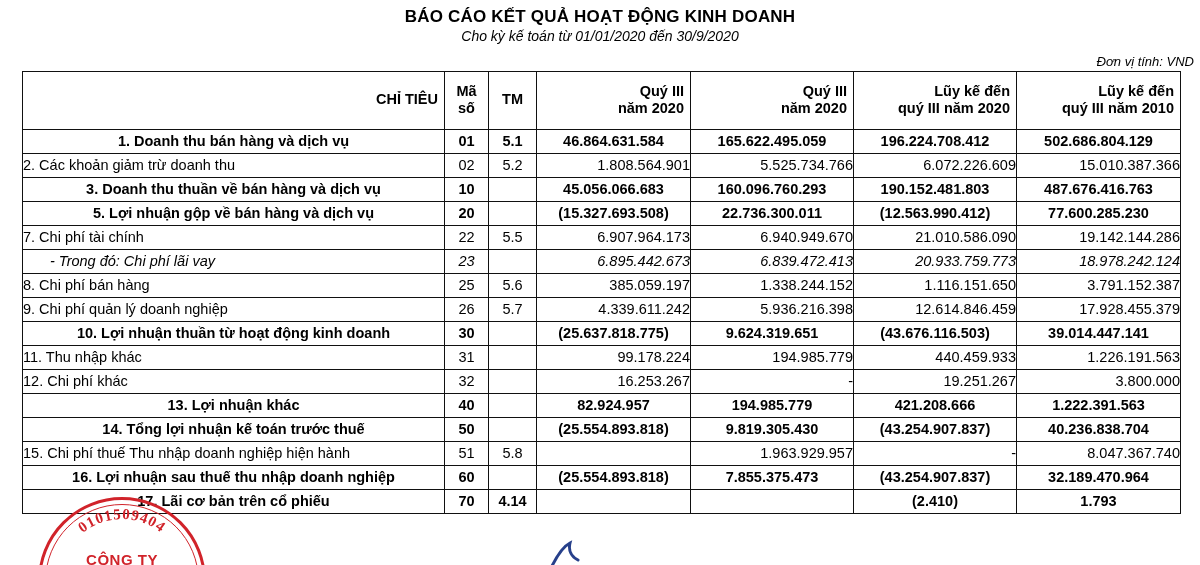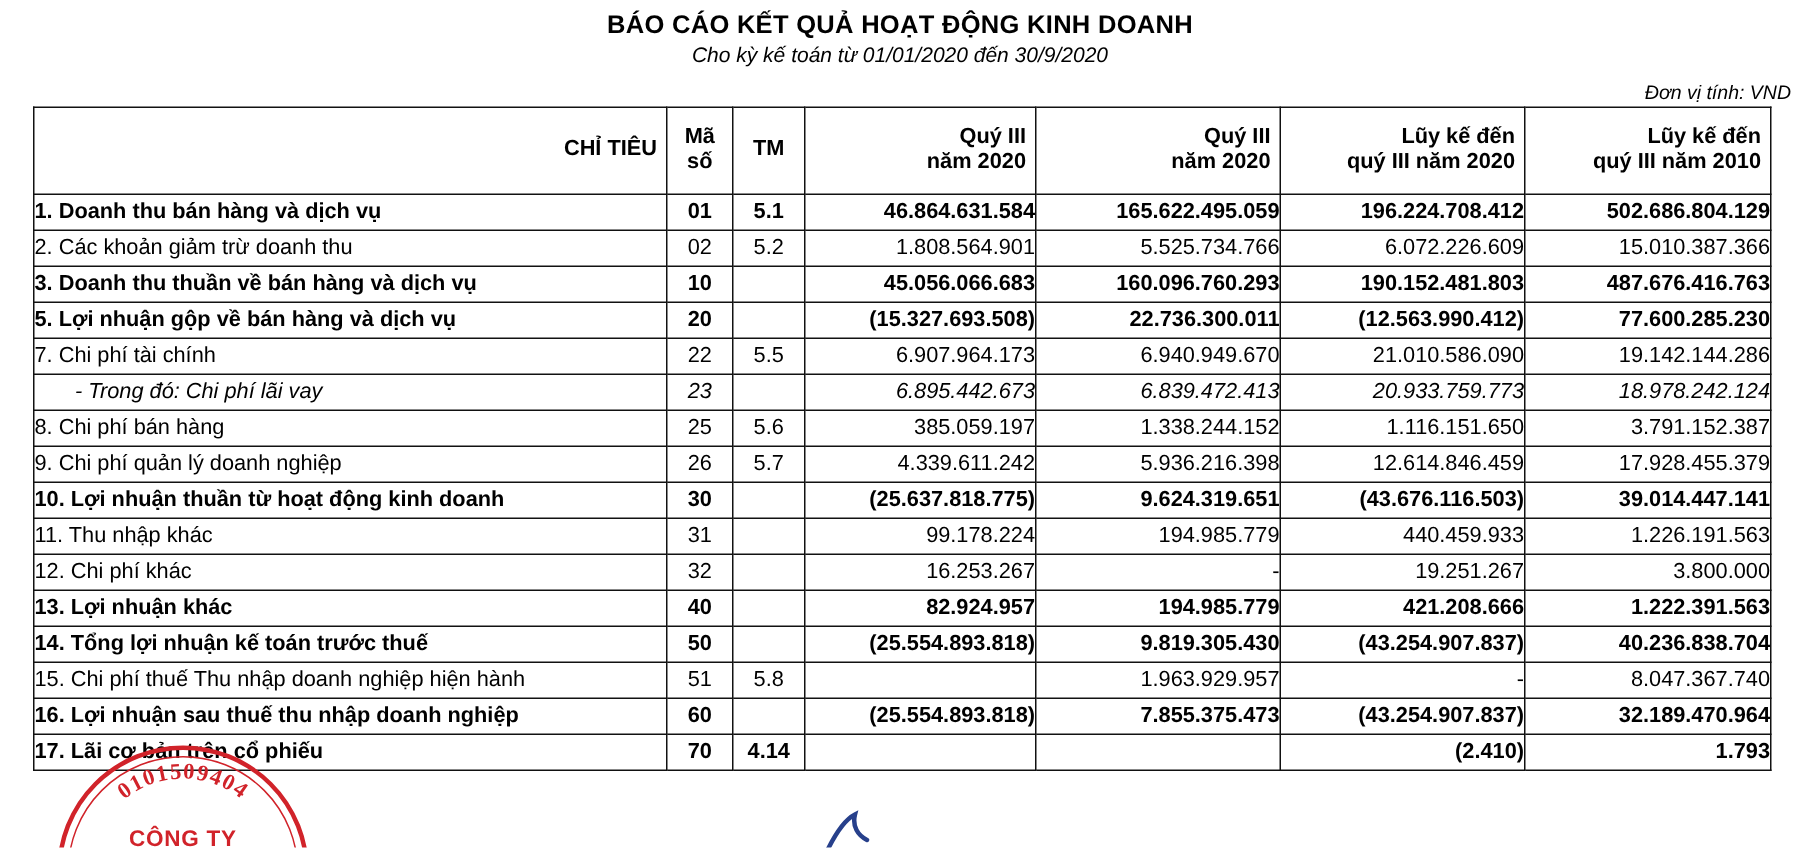--- a/index.html
+++ b/index.html
@@ -96,21 +96,21 @@
   td.c-code, td.c-tm {
     text-align: center;
   }
   td.c-num {
     text-align: right;
     padding-right: 7px;
     white-space: nowrap;
   }
 
   
-  tr.bold td { font-weight: bold; }
+  tr.bold td { font-weight: bold; text-align: center; }
   tr.ital td { font-style: italic; }
   tr.ital td.c-label { padding-left: 27px; }
 
   
   .stamp {
     position: absolute;
     left: 38px;
     top: 497px;
     width: 180px;
     height: 180px;

